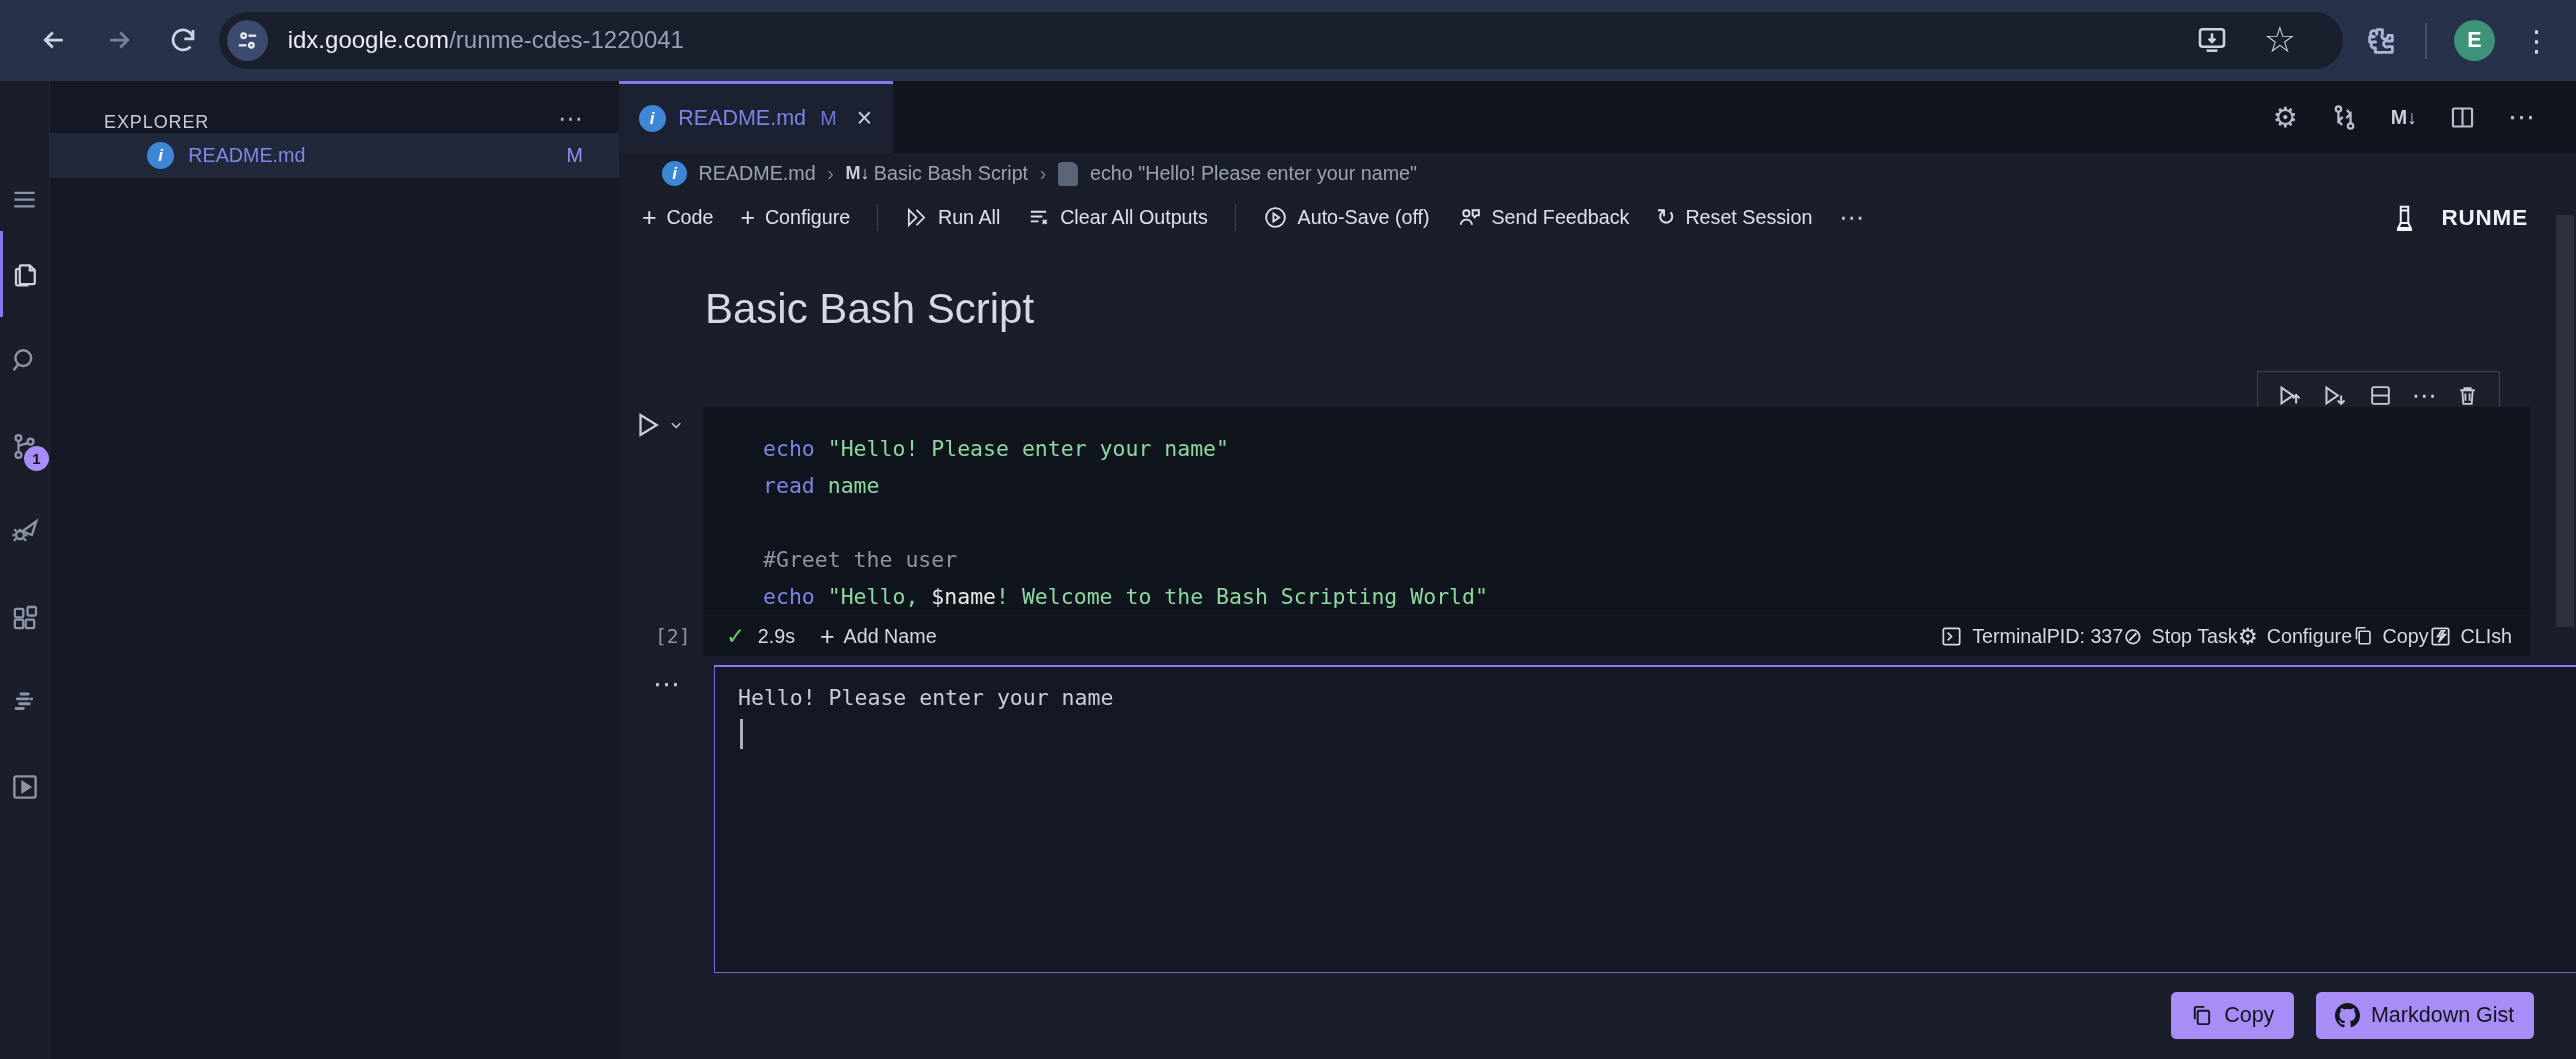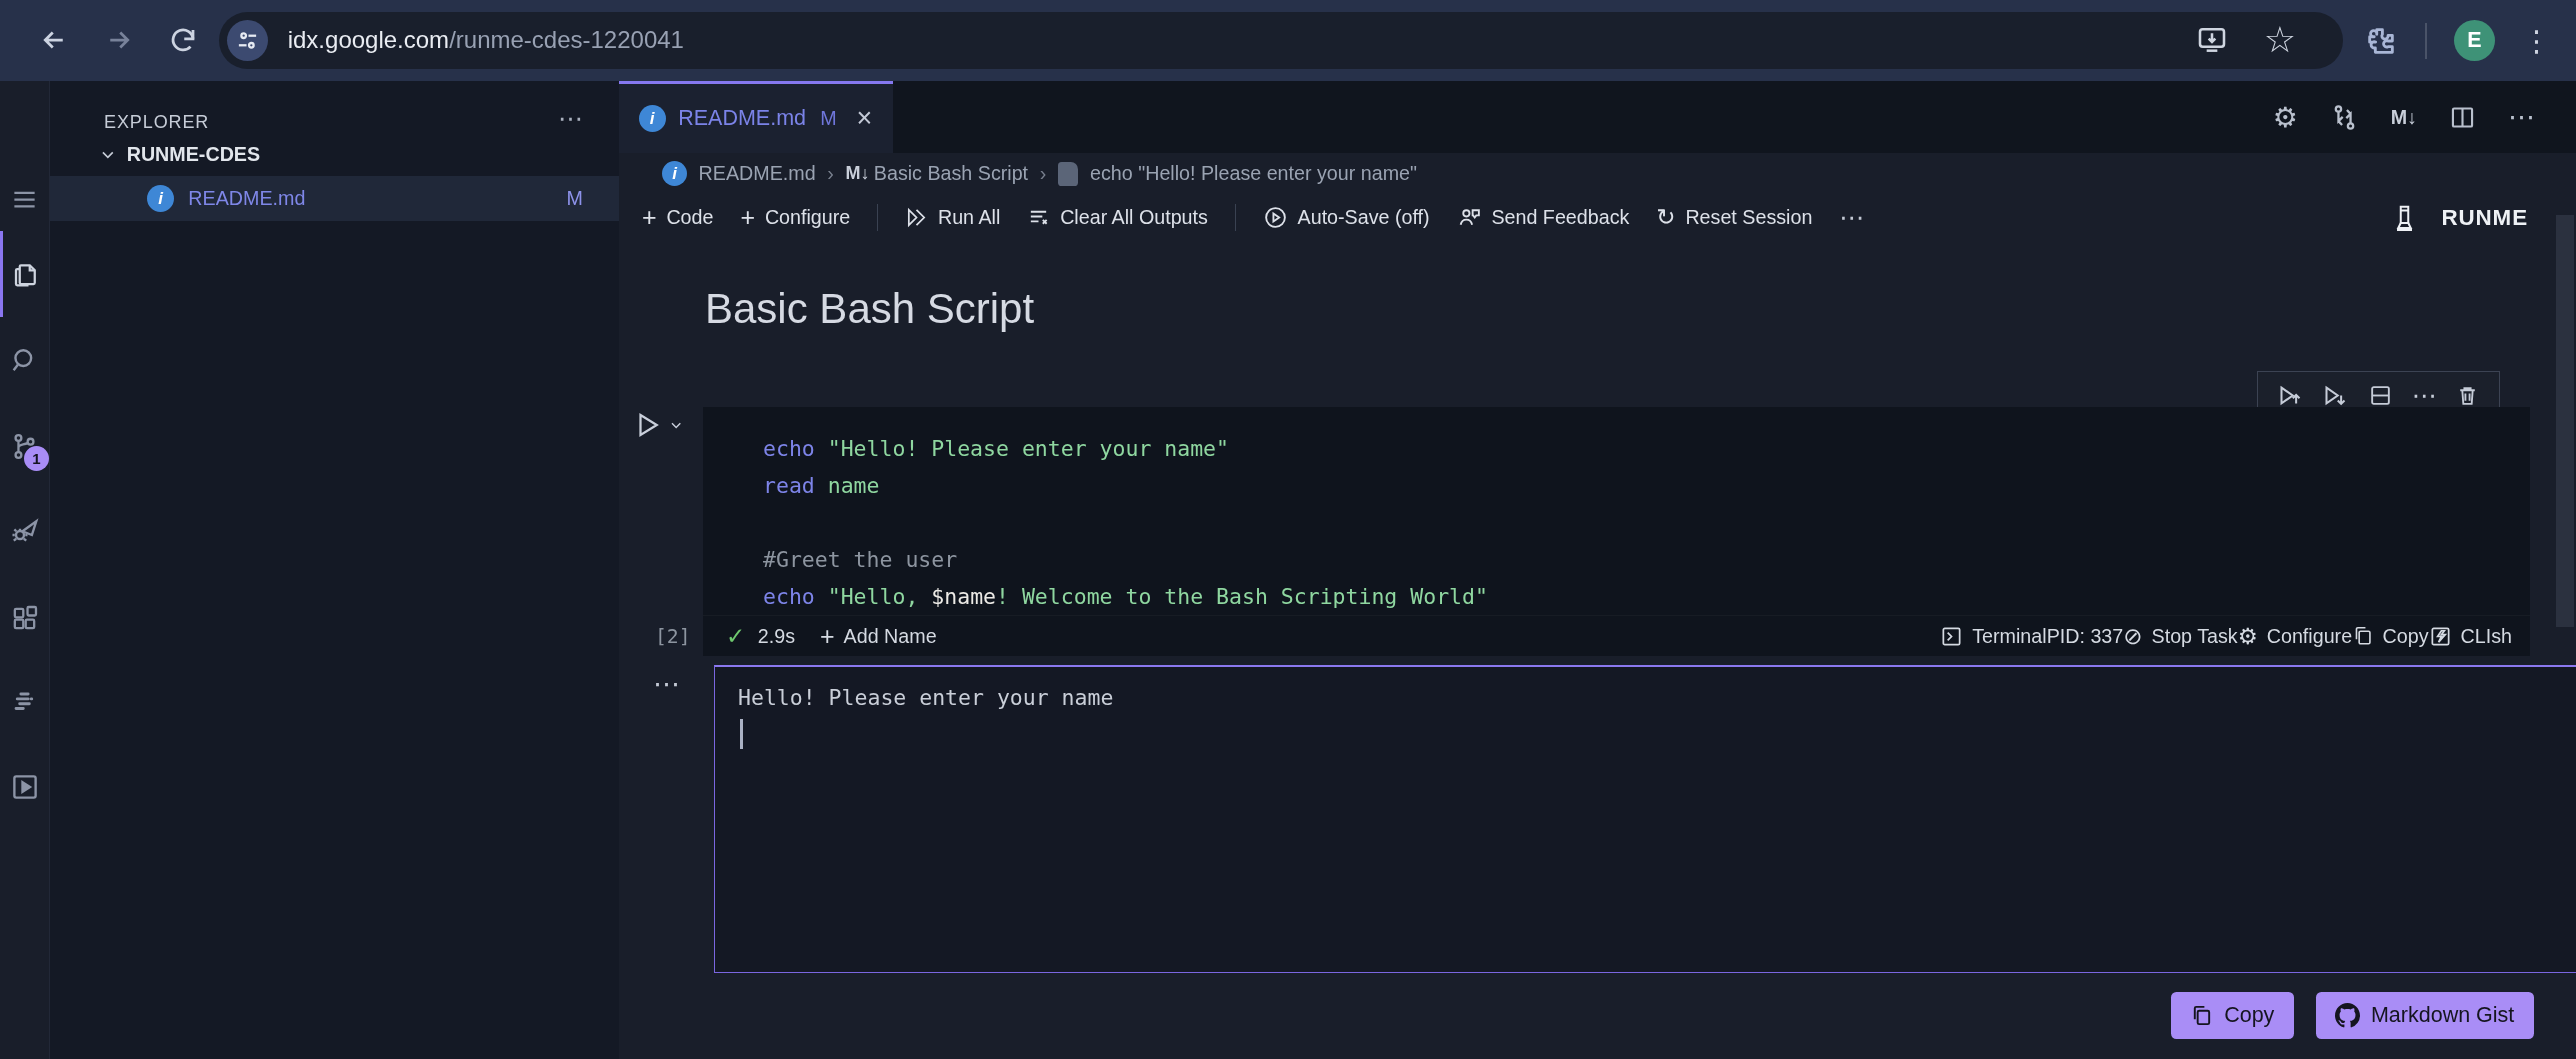--- a/index.html
+++ b/index.html
@@ -206,26 +206,20 @@
           <path d="M10 8.2l6 3.8-6 3.8z" fill="#8c94a6"></path>
         </svg>
     </div>
   </div>
 
   <div class="sidebar">
     <div class="sb-header">
       <span class="sb-title">EXPLORER</span>
       <span class="sb-more">⋯</span>
     </div>
-    <div class="folder-row">
-      <svg width="19.7" height="19.7" viewBox="0 0 24 24" fill="none" stroke="#c6ccd7" stroke-width="2">
-          <path d="M6 9l6 6 6-6"></path>
-        </svg>
-      <span>RUNME-CDES</span>
-    </div>
     <div class="file-row">
       <span class="info-ic">i</span>
       <span class="file-name">README.md</span>
       <span class="file-badge">M</span>
     </div>
   </div>
 
   <div class="main">
 
     <div class="tabstrip">

